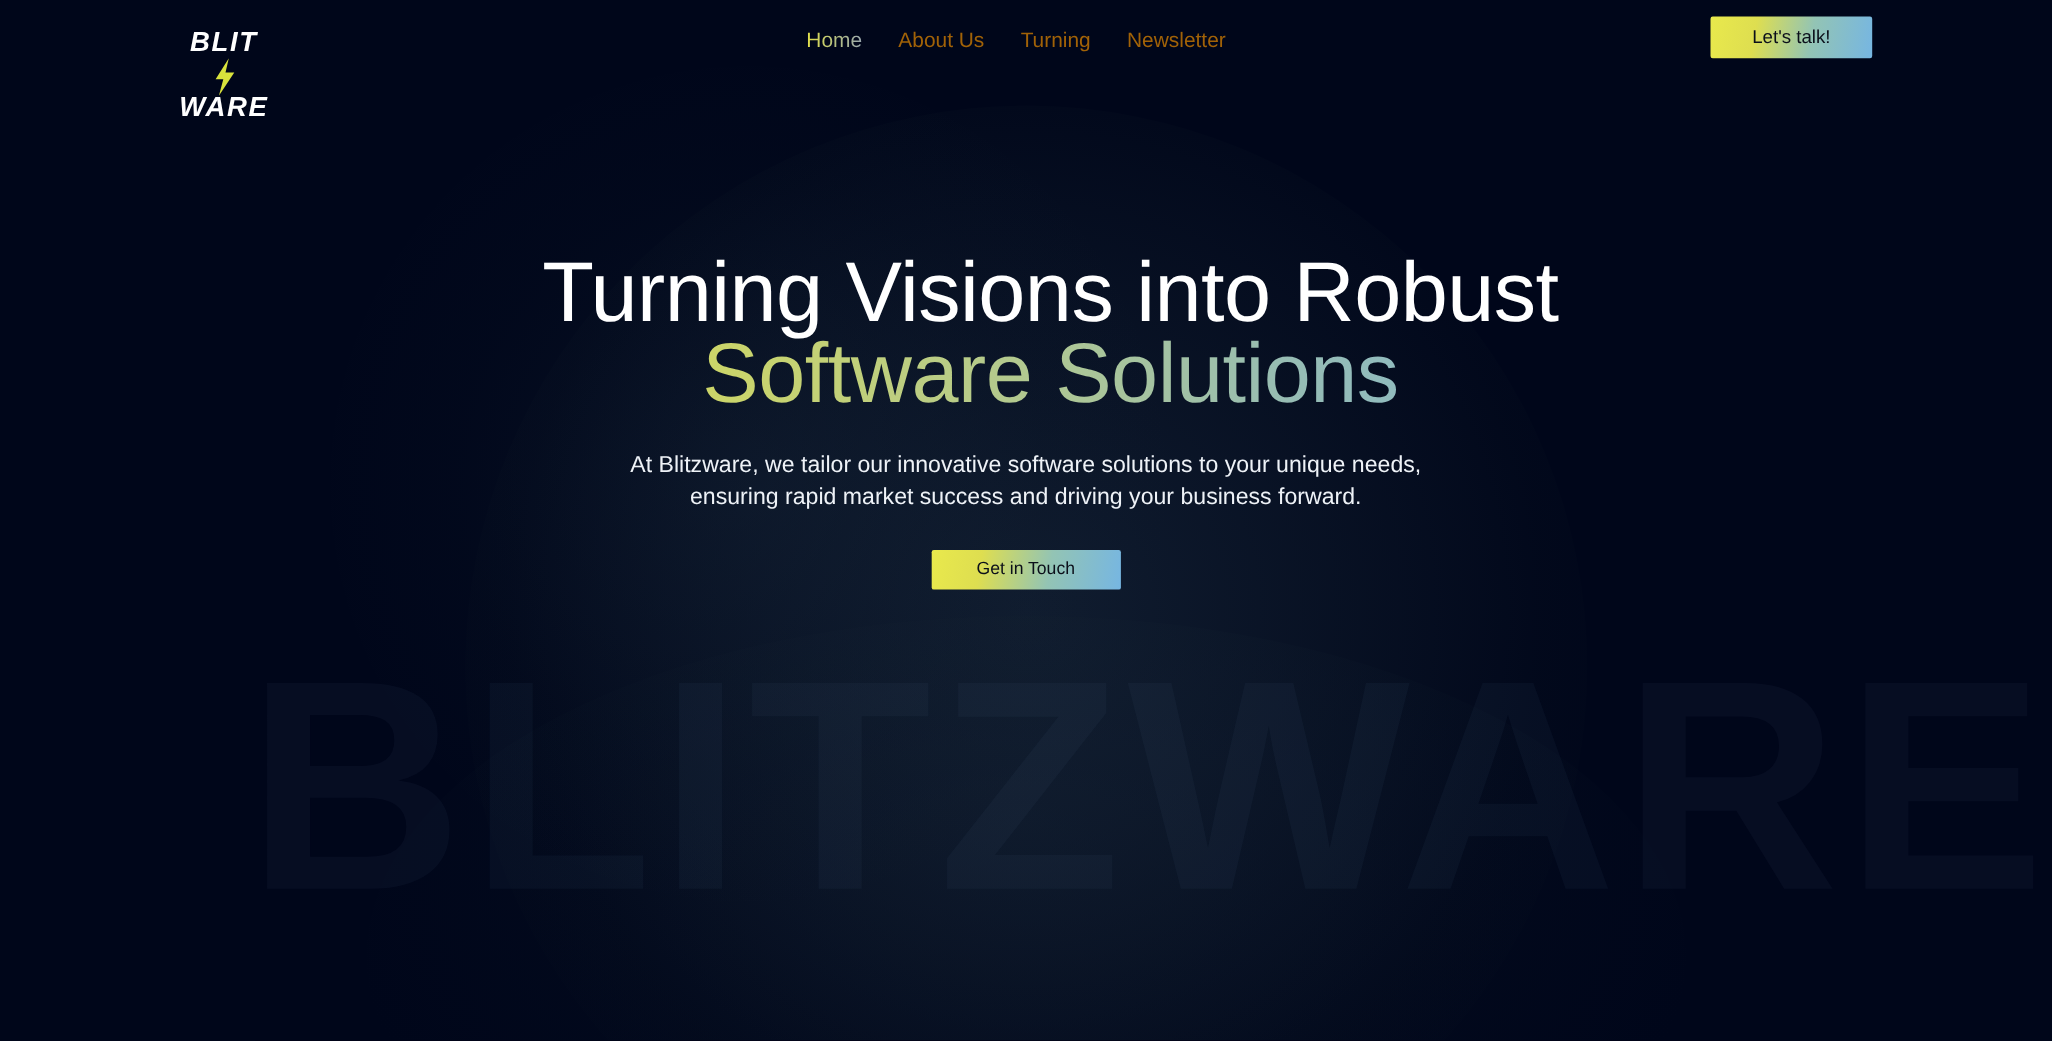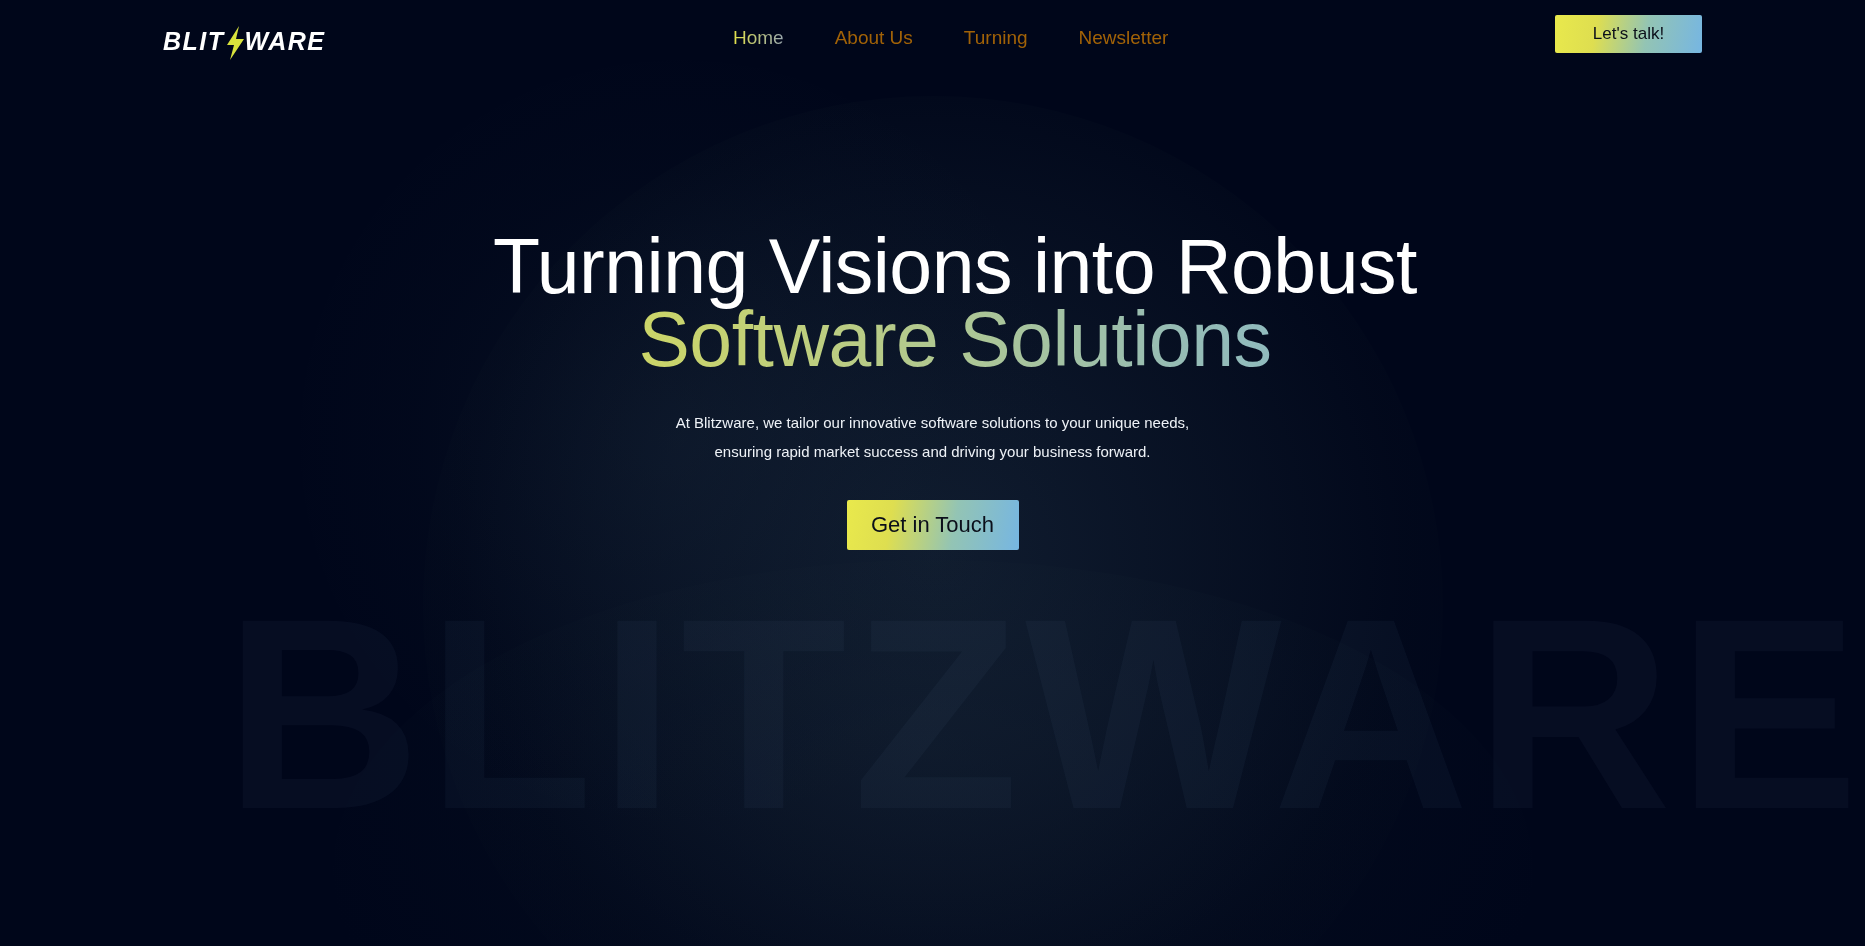--- a/index.html
+++ b/index.html
@@ -83,20 +83,21 @@
     z-index:20;
   }
 
   .logo {
     position:absolute;
     left:163px; top:26px;
     display:flex;
     align-items:center;
     height:30px;
     user-select:none;
+    flex-direction:column;
   }
   .logo-text {
     font-family:"Liberation Sans", sans-serif;
     font-weight:bold;
     font-style:italic;
     font-size:25px;
     letter-spacing:1.5px;
     color:#ffffff;
     line-height:1;
   }
@@ -105,21 +106,21 @@
     width:22px; height:34px;
     margin:0 -1px;
     position:relative;
     top:2px;
   }
 
   .nav {
     position:absolute;
     left:733px; top:27px;
     display:flex;
-    gap:51px;
+    gap:33px;
   }
   .nav-link {
     font-size:19px;
     color:#a16207;
     text-decoration:none;
     white-space:nowrap;
     line-height:1.2;
   }
   .nav-link.active {
     background:linear-gradient(90deg,#e4e24a 0%, #b9c37a 45%, #9aa8b0 100%);
@@ -169,33 +170,33 @@
         #b9cc86 45%,
         #96bcb4 62%,
         #82b9d8 82%,
         #88c2e4 100%);
     -webkit-background-clip:text;
     background-clip:text;
     color:transparent;
   }
   .hero p {
     margin-top:32px;
-    font-size:15px;
+    font-size:21px;
     line-height:29px;
     color:#eef2f7;
   }
   .cta-hero {
     margin-top:34px;
-    width:172px; height:50px;
+    width:172px; height:36px;
     border:none;
     cursor:pointer;
     background:linear-gradient(100deg,#e9e94c 0%, #dede50 26%, #93c4b4 62%, #76b6e2 100%);
     color:#0b0f1a;
     font-family:"Liberation Sans", sans-serif;
-    font-size:22px;
+    font-size:16px;
     display:inline-flex;
     align-items:center;
     justify-content:center;
     border-radius:2px;
   }
 </style>
 </head>
 <body>
 
 <div id="stage">

